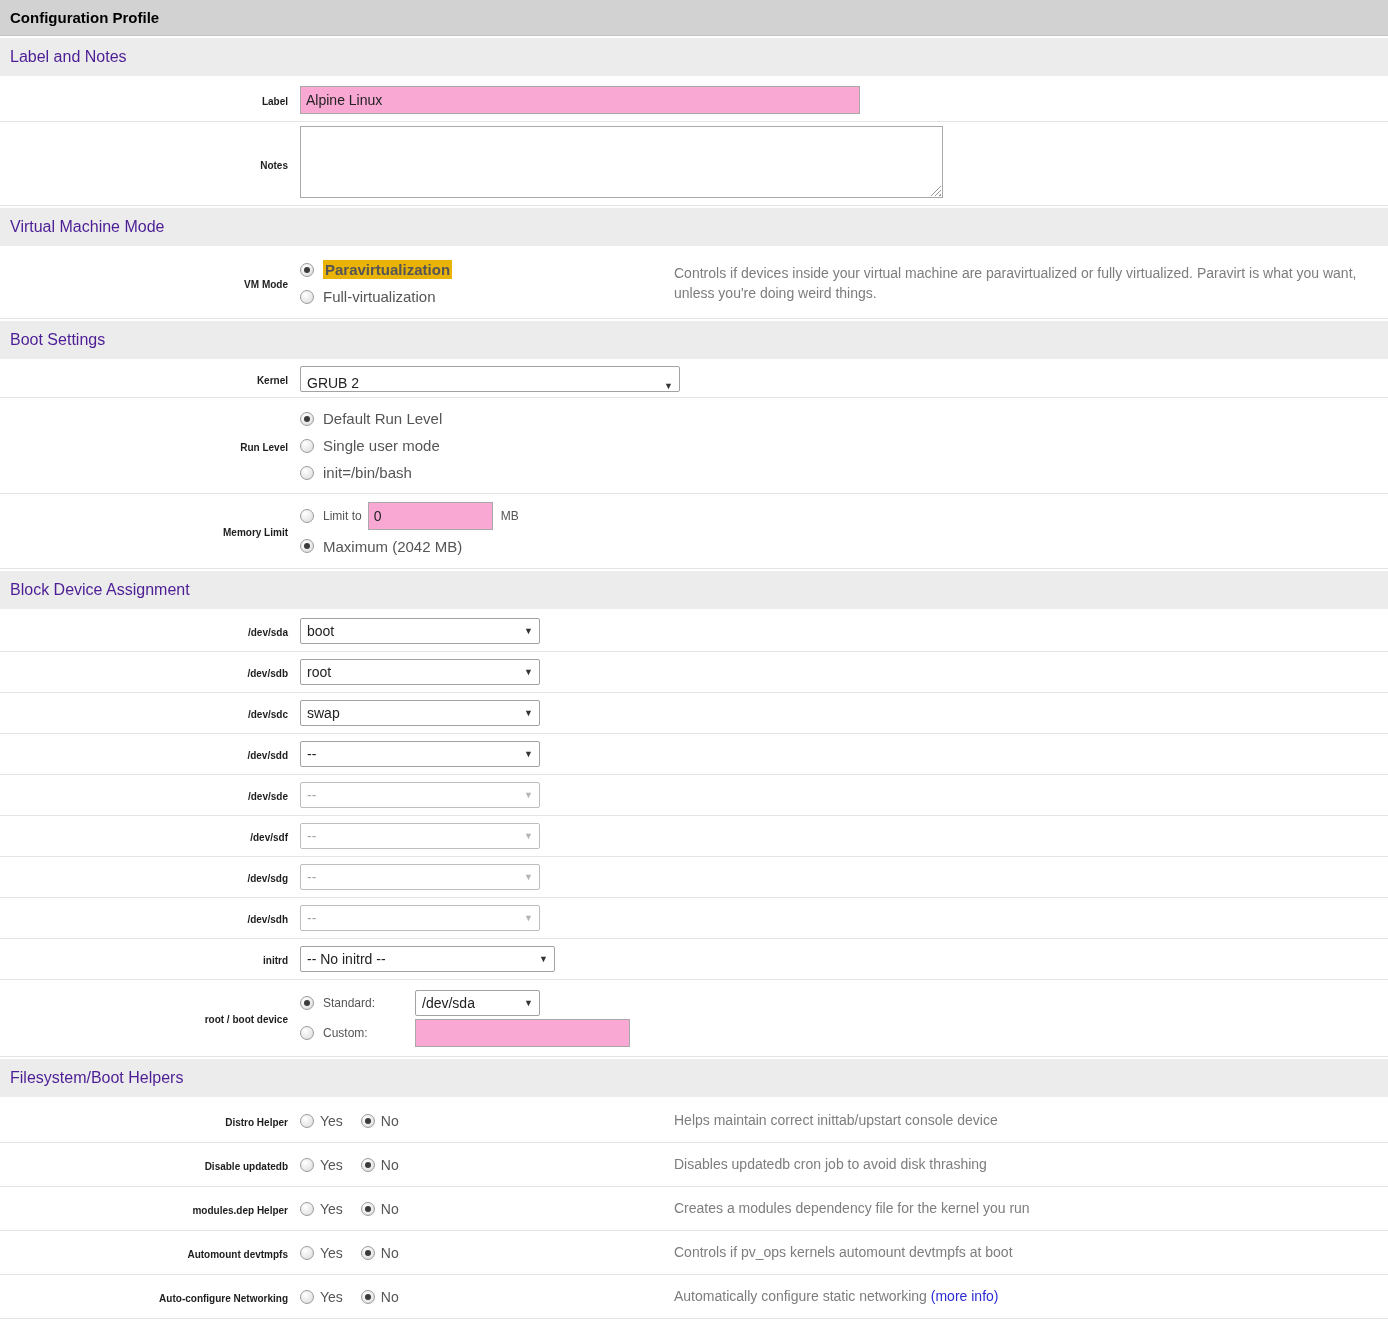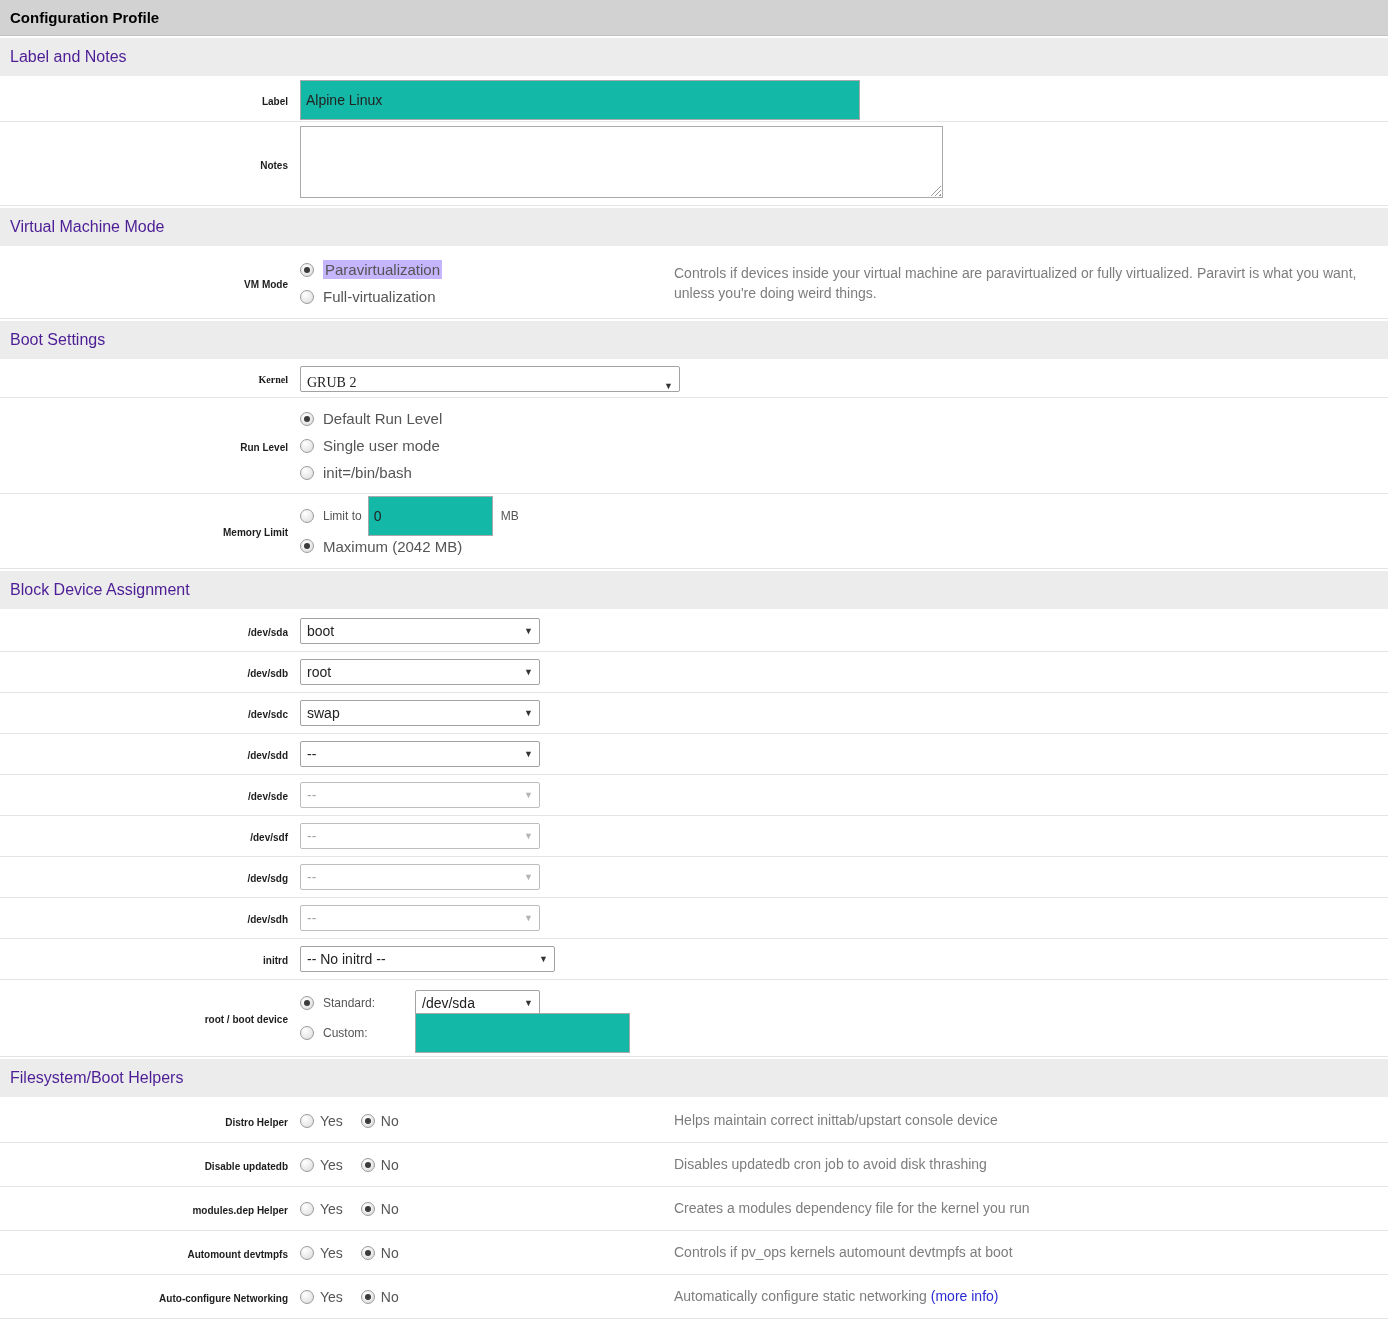--- a/index.html
+++ b/index.html
@@ -27,31 +27,31 @@
   .cell-label {
     width:300px; flex:none; text-align:right; padding-right:12px;
   }
   .flabel { font-weight:bold; color:#1d1d1d; font-size:10px; }
   .cell-control { flex:none; width:374px; }
   .cell-control.wide { width:660px; }
   .cell-help { width:700px; color:#7d7d7d; font-size:14px; line-height:1.45; }
   .row-label { height:44px; }
   .row-notes { height:84px; }
   .row-vmmode { padding:8px 0; }
-  .row-kernel { height:37px;font-family:Liberation Serif, serif; }
+  .row-kernel { height:37px; }
   .row-runlevel { padding:7px 0; }
   .row-memory { padding:7px 0; }
   .dev-row { height:41px; }
   .row-initrd { height:41px; }
   .row-rootdev { padding:8px 0; }
   .helper-row { height:44px; }
   .blank-footer { height:16px; }
 
   input[type=text] {
-    height:40px; border:1px solid #a9a9a9; background:#14b8a6;
+    height:28px; border:1px solid #a9a9a9; background:#f9a8d4;
     font-family:"Liberation Sans", sans-serif; font-size:14px; color:#222;
     padding:0 5px;
   }
   .input-label { width:560px; }
   .input-mem { width:125px; height:26px; }
   .input-custom { width:215px; }
   textarea {
     width:643px; height:72px; border:1px solid #a9a9a9; background:#fff;
     font-family:"Liberation Sans", sans-serif; font-size:14px; color:#222;
     padding:3px 5px; resize:none; position:relative;
@@ -83,21 +83,21 @@
     width:14px; height:14px; flex:none; border-radius:50%;
     border:1px solid #9b9b9b;
     background:radial-gradient(circle at 35% 30%, #ffffff 0%, #e9e9e9 60%, #cfcfcf 100%);
     position:relative; margin-right:9px; cursor:pointer;
   }
   .radio.checked::after {
     content:""; position:absolute; left:3px; top:3px; width:6px; height:6px;
     border-radius:50%; background:#3b3b3b;
   }
   .opt-label { color:#555; font-size:15px; cursor:pointer; }
-  .opt-label.hl { background:#c4b5fd; padding:1px 2px; }
+  .opt-label.hl { background:#eab308; padding:1px 2px;font-weight:bold; }
   .yn { display:flex; align-items:center; }
   .yn .opt-label { font-size:14px; }
   .yn .radio { margin-right:6px; }
   .yn .gap { width:18px; }
   .inline-lbl { color:#555; font-size:12px; margin-right:6px; }
   .fixed-lbl { display:inline-block; width:86px; }
   .link { color:#2b2bd4; text-decoration:none; cursor:pointer; }
 </style>
 </head>
 <body>

